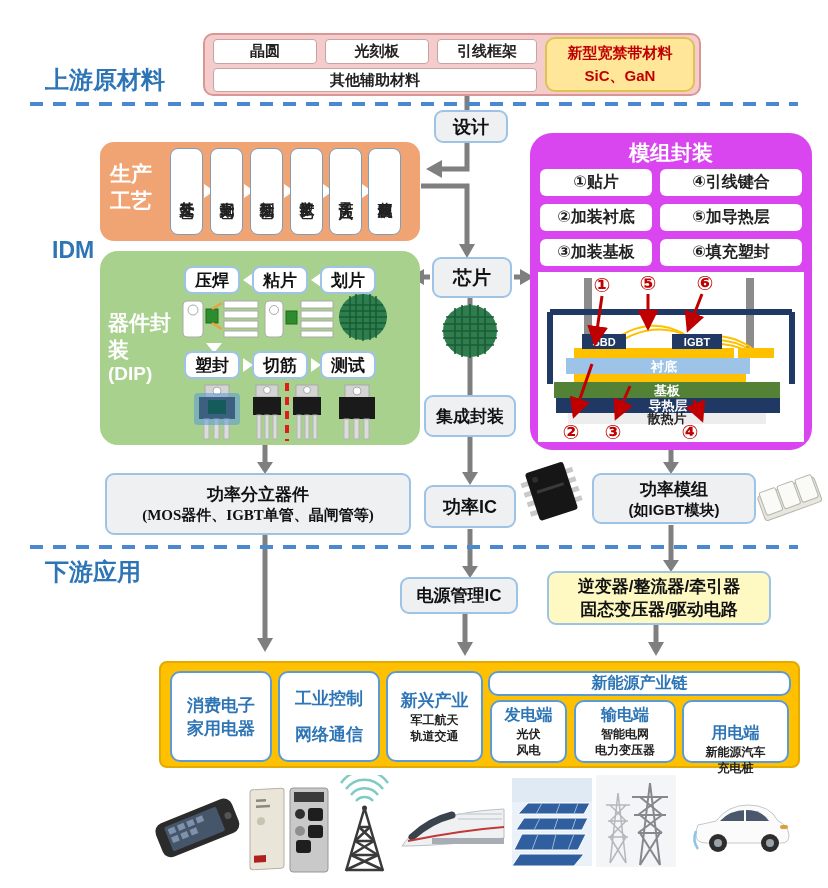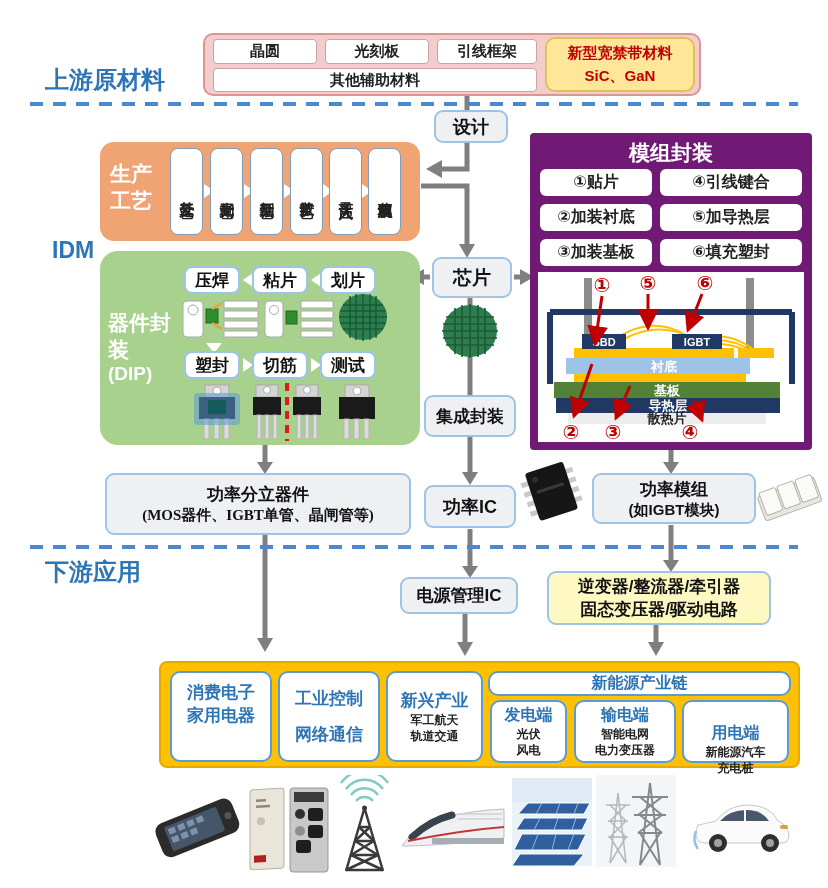--- a/index.html
+++ b/index.html
@@ -10,21 +10,21 @@
   .seclabel{color:#2e75b6;font-weight:bold;font-size:24px;z-index:4;}
   .dash{height:4px;background:repeating-linear-gradient(90deg,#4a89d0 0 13px,transparent 13px 23px);z-index:1;}
   .gbox{background:#eef0f2;border:2px solid #9dc3e6;border-radius:9px;font-weight:bold;color:#111;z-index:3;}
   .wb{background:#fff;border:2px solid #9dc3e6;border-radius:8px;font-weight:bold;color:#111;z-index:3;}
   .pinkbox{background:#f4cccc;border:2px solid #d99694;border-radius:10px;z-index:2;}
   .pinner{background:#fff;border:1px solid #c9a3a3;border-radius:4px;font-weight:bold;font-size:15px;color:#222;}
   .ylwwb{background:#ffe699;border:2px solid #dfc254;border-radius:10px;color:#c00000;font-weight:bold;font-size:15px;line-height:1.5;}
   .orangebox{background:#f0a473;border-radius:14px;z-index:2;}
   .vstep{background:#fff;border:1.5px solid #7f9db9;border-radius:8px;writing-mode:vertical-rl;text-orientation:upright;font-size:14.5px;font-weight:bold;color:#222;display:flex;align-items:center;justify-content:center;letter-spacing:1px;}
   .greenbox{background:#a9d18e;border-radius:18px;z-index:2;}
-  .bluebox{background:#701a75;border-radius:4px;z-index:2;}
+  .bluebox{background:#d946ef;border-radius:22px;z-index:2;}
   .mstep{background:#fff;border-radius:6px;font-weight:bold;font-size:16px;color:#222;}
   .tri-r{width:0;height:0;border-top:7px solid transparent;border-bottom:7px solid transparent;border-left:10px solid #fff;}
   .tri-l{width:0;height:0;border-top:7px solid transparent;border-bottom:7px solid transparent;border-right:10px solid #fff;}
   .tri-d{width:0;height:0;border-left:8px solid transparent;border-right:8px solid transparent;border-top:10px solid #fff;}
   .ylwapps{background:#ffc000;border:2px solid #e3aa00;border-radius:8px;z-index:2;}
   .appbox{background:#fff;border:2px solid #5b9bd5;border-radius:10px;}
   .apptitle{color:#2e75b6;font-weight:bold;font-size:17px;}
   .appsub{color:#222;font-weight:bold;font-size:12px;line-height:1.35;}
   svg{display:block;}
 </style>
@@ -311,21 +311,21 @@
   <div class="abs dash" style="left:30px;top:545px;width:768px;"></div>
   <div class="abs seclabel" style="left:45px;top:556px;">下游应用</div>
 
   <div class="abs gbox ctr" style="left:400px;top:577px;width:118px;height:37px;font-size:17px;">电源管理IC</div>
   <div class="abs gbox col" style="left:547px;top:571px;width:224px;height:54px;background:#fef9c3;">
     <span style="font-size:17px;">逆变器/整流器/牵引器</span>
     <span style="font-size:17px;">固态变压器/驱动电路</span>
   </div>
 
   <div class="abs ylwapps" style="left:159px;top:661px;width:641px;height:107px;">
-    <div class="abs appbox col" style="left:9px;top:8px;width:102px;height:91px;justify-content:flex-start;padding:8px 0;">
+    <div class="abs appbox col" style="left:9px;top:8px;width:102px;height:91px;justify-content:center;padding:8px 0;">
       <span class="apptitle">消费电子</span>
       <span class="apptitle">家用电器</span>
     </div>
     <div class="abs appbox col" style="left:117px;top:8px;width:102px;height:91px;justify-content:space-around;padding:8px 0;">
       <span class="apptitle">工业控制</span>
       <span class="apptitle">网络通信</span>
     </div>
     <div class="abs appbox col" style="left:225px;top:8px;width:97px;height:91px;">
       <span class="apptitle">新兴产业</span>
       <span class="appsub">军工航天</span>

